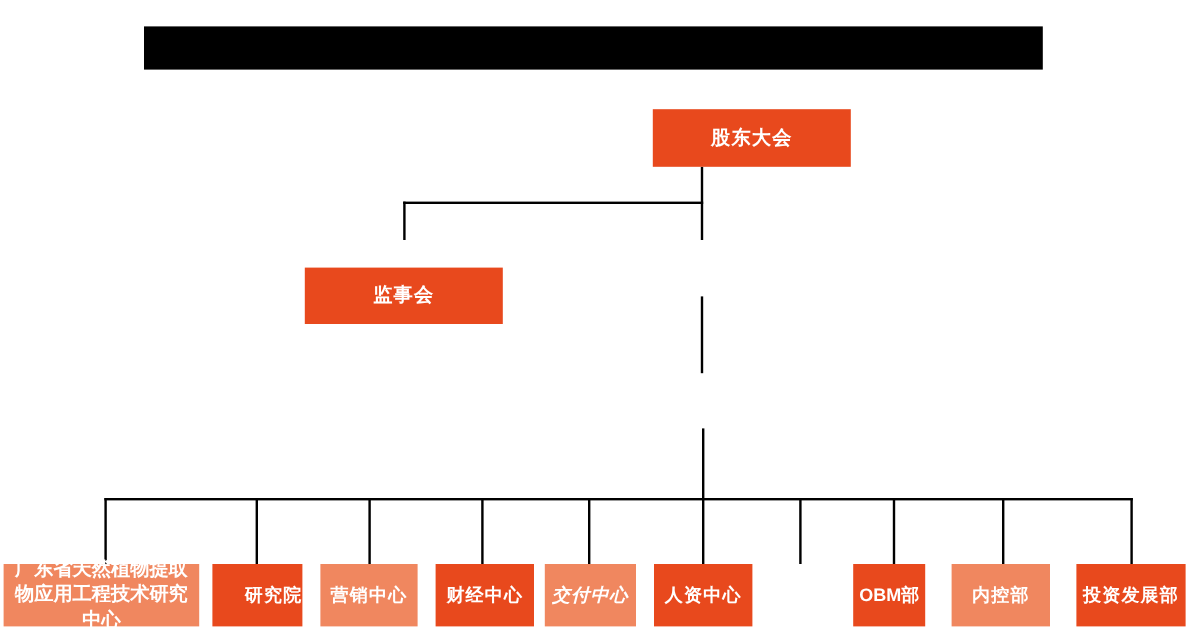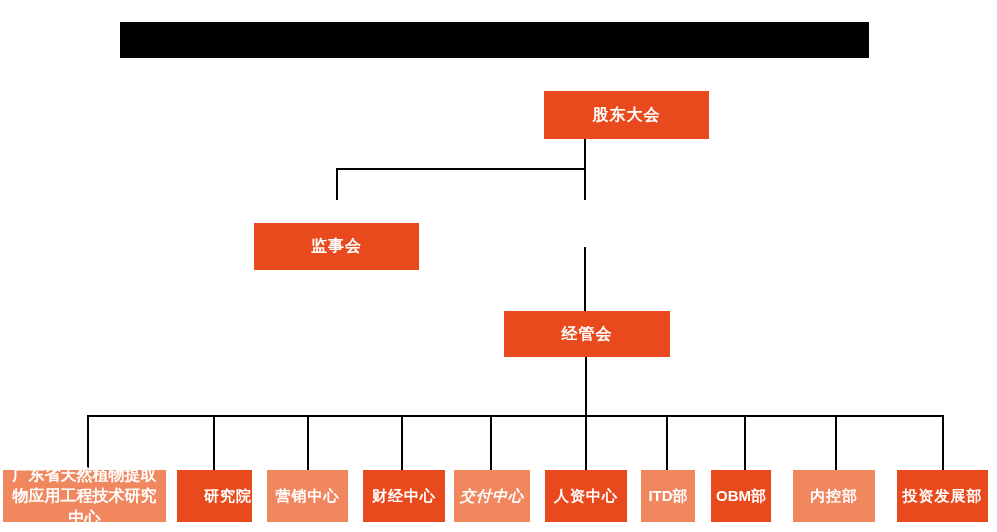--- a/index.html
+++ b/index.html
@@ -88,45 +88,39 @@
 
   <div class="node primary n-root">
     <span>股东大会</span>
   </div>
 
   <div class="node primary n-supervisory">
     <span>监事会</span>
   </div>
 
 
-  <div class="node primary n-management">
-    <span>经管会</span>
-  </div>
 
   <div class="node secondary dept d0">
     <span>广东省天然植物提取物应用工程技术研究中心</span>
   </div>
   <div class="node primary dept d1">
     <span>研究院</span>
   </div>
   <div class="node secondary dept d2">
     <span>营销中心</span>
   </div>
   <div class="node primary dept d3">
     <span>财经中心</span>
   </div>
   <div class="node secondary dept d4">
     <span>交付中心</span>
   </div>
   <div class="node primary dept d5">
     <span>人资中心</span>
   </div>
-  <div class="node secondary dept d6">
-    <span>ITD部</span>
-  </div>
   <div class="node primary dept d7">
     <span>OBM部</span>
   </div>
   <div class="node secondary dept d8">
     <span>内控部</span>
   </div>
   <div class="node primary dept d9">
     <span>投资发展部</span>
   </div>
 

